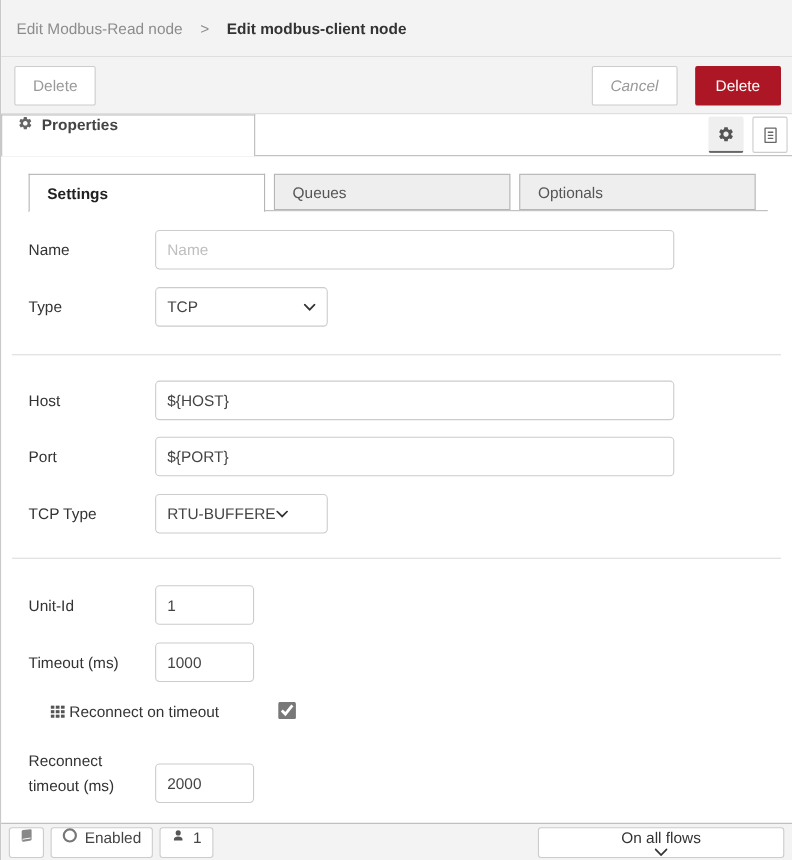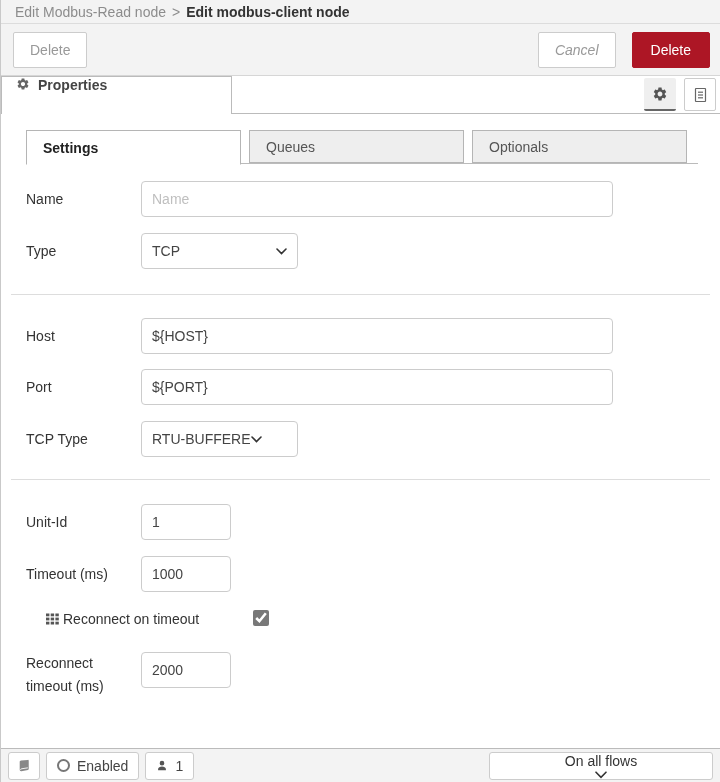--- a/index.html
+++ b/index.html
@@ -2,21 +2,21 @@
 <html><head>
 <meta charset="utf-8">
 <style>
   * { box-sizing: border-box; margin: 0; padding: 0; }
   html,body { width: 720px; height: 782px; background:#fff; }
   body { font-family: "Liberation Sans", sans-serif; font-size: 14px; color:#333; }
 
   .tray { position:relative; width:720px; height:782px; background:#fff; border-left:1px solid #c9c9c9; overflow:hidden; }
 
   
-  .breadcrumb-bar { height:24px; background:#f3f3f3; border-bottom:1px solid #dcdcdc; display:flex; align-items:center; padding:0 14px; gap:6px; white-space:nowrap; }
+  .breadcrumb-bar { height:52px; background:#f3f3f3; border-bottom:1px solid #dcdcdc; display:flex; align-items:center; padding:0 14px; gap:16px; white-space:nowrap; }
   .crumb-parent { color:#8c8c8c; cursor:pointer; }
   .crumb-sep { color:#8c8c8c; }
   .crumb-current { color:#333; font-weight:bold; }
 
   
   .toolbar { height:52px; background:#f3f3f3; border-bottom:1px solid #d6d6d6; display:flex; align-items:center; padding:0 10px; }
   .btn { height:36px; background:#fff; border:1px solid #ccc; border-radius:2px; color:#999; font-size:14px; font-family:inherit; padding:0 16px; cursor:pointer; }
   .btn-delete { margin-left:2px; }
   .toolbar-spacer { flex:1; }
   .btn-cancel { margin-right:16px; color:#999;font-style:italic; }
@@ -48,26 +48,26 @@
   .divider { border:none; border-top:1px solid #ddd; margin:0 10px; }
   .div1 { margin-top:25px; }
   .div2 { margin-top:22px; }
   .gap23 { margin-top:23px; }
   .gap15 { margin-top:15px; }
   .gap24 { margin-top:24px; }
 
   .reconnect-row { position:relative; margin:16px 0 0 25px; height:22px; display:flex; align-items:center; gap:4px;padding-left:20px; }
   .reconnect-row .cb { position:absolute; left:227px; top:2px; width:16px; height:16px; accent-color:#787878; cursor:pointer; }
 
-  .two-line-row { display:flex; margin-left:25px; margin-top:22px; }
+  .two-line-row { display:flex; align-items:flex-end; margin-left:25px; margin-top:22px; }
   .two-line-row .lbl2 { width:115px; line-height:23px; color:#333; margin-bottom:4px; flex:none; }
 
   
   .footer { position:absolute; left:0; bottom:0; width:100%; height:34px; background:#f3f3f3; border-top:1px solid #bbb; display:flex; align-items:center; padding:0 7px; gap:6px; }
-  .fbtn { height:28px; background:#fff; border:1px solid #ccc; border-radius:3px; display:flex; align-items:center; gap:7px; padding:0 10px; color:#444; font-size:14px; cursor:pointer; }
+  .fbtn { height:28px; background:#fff; border:1px solid #ccc; border-radius:3px; display:flex; gap:7px; padding:0 10px; color:#444; font-size:14px; cursor:pointer; }
   .circle-ico { width:13px; height:13px; border:2px solid #777; border-radius:50%; }
   .footer-spacer { flex:1; }
   .scope-select { width:224px; height:28px; background:#fff; border:1px solid #ccc; border-radius:3px; display:flex; align-items:center; padding:0 9px; color:#333; cursor:pointer;flex-direction:column; }
   .scope-select .sel-text { flex:1; }
 
   svg { display:block; }
 </style>
 </head>
 <body>
 

